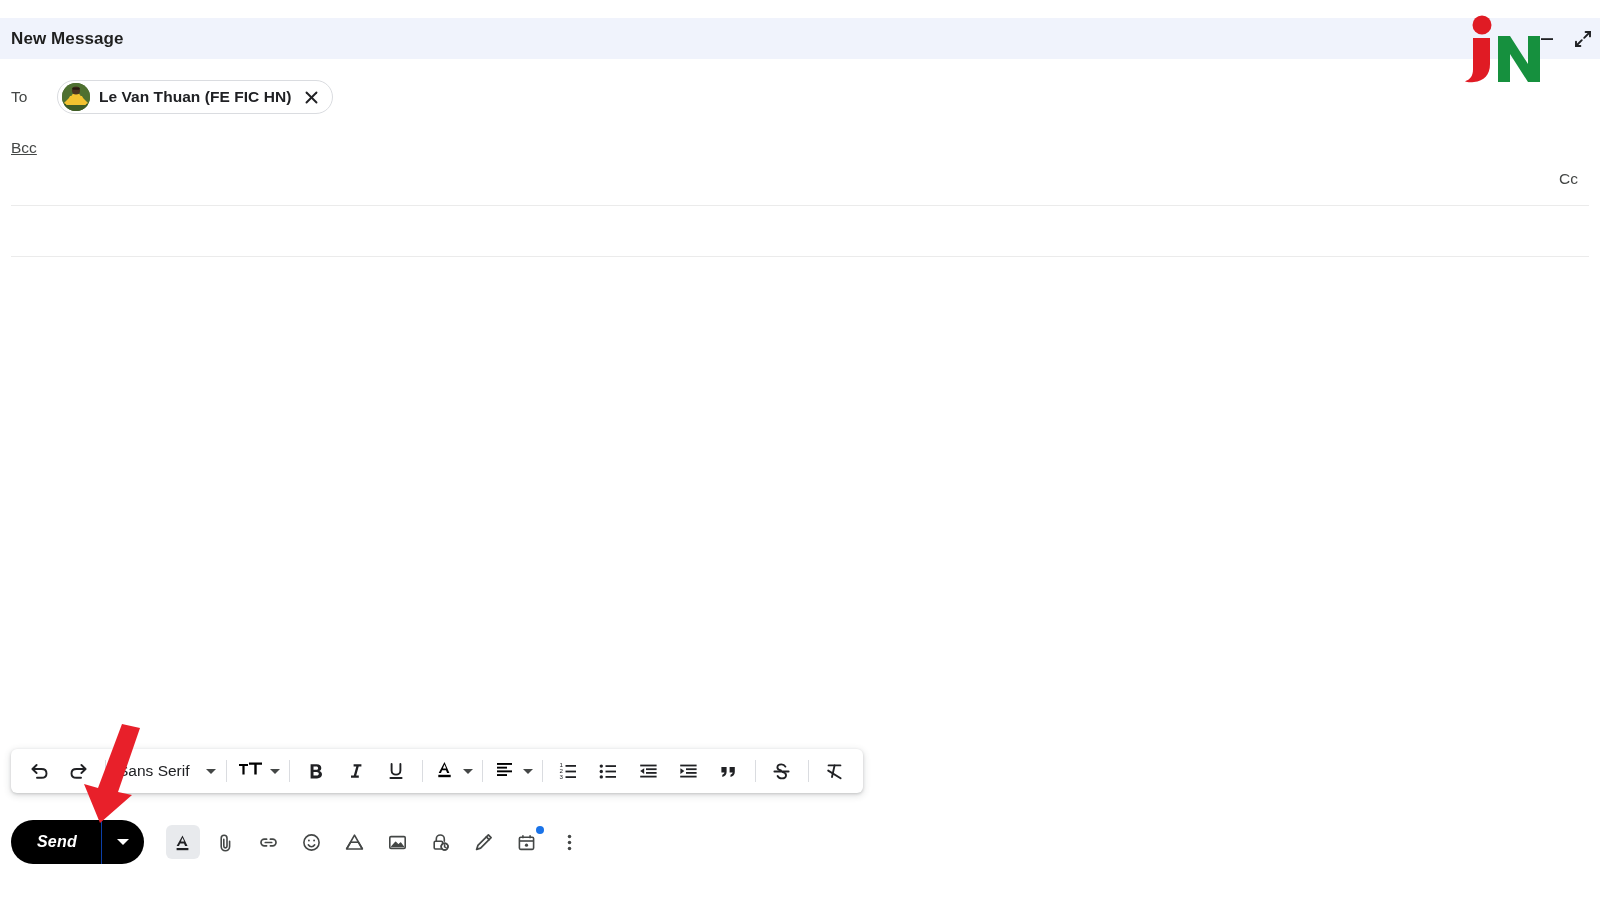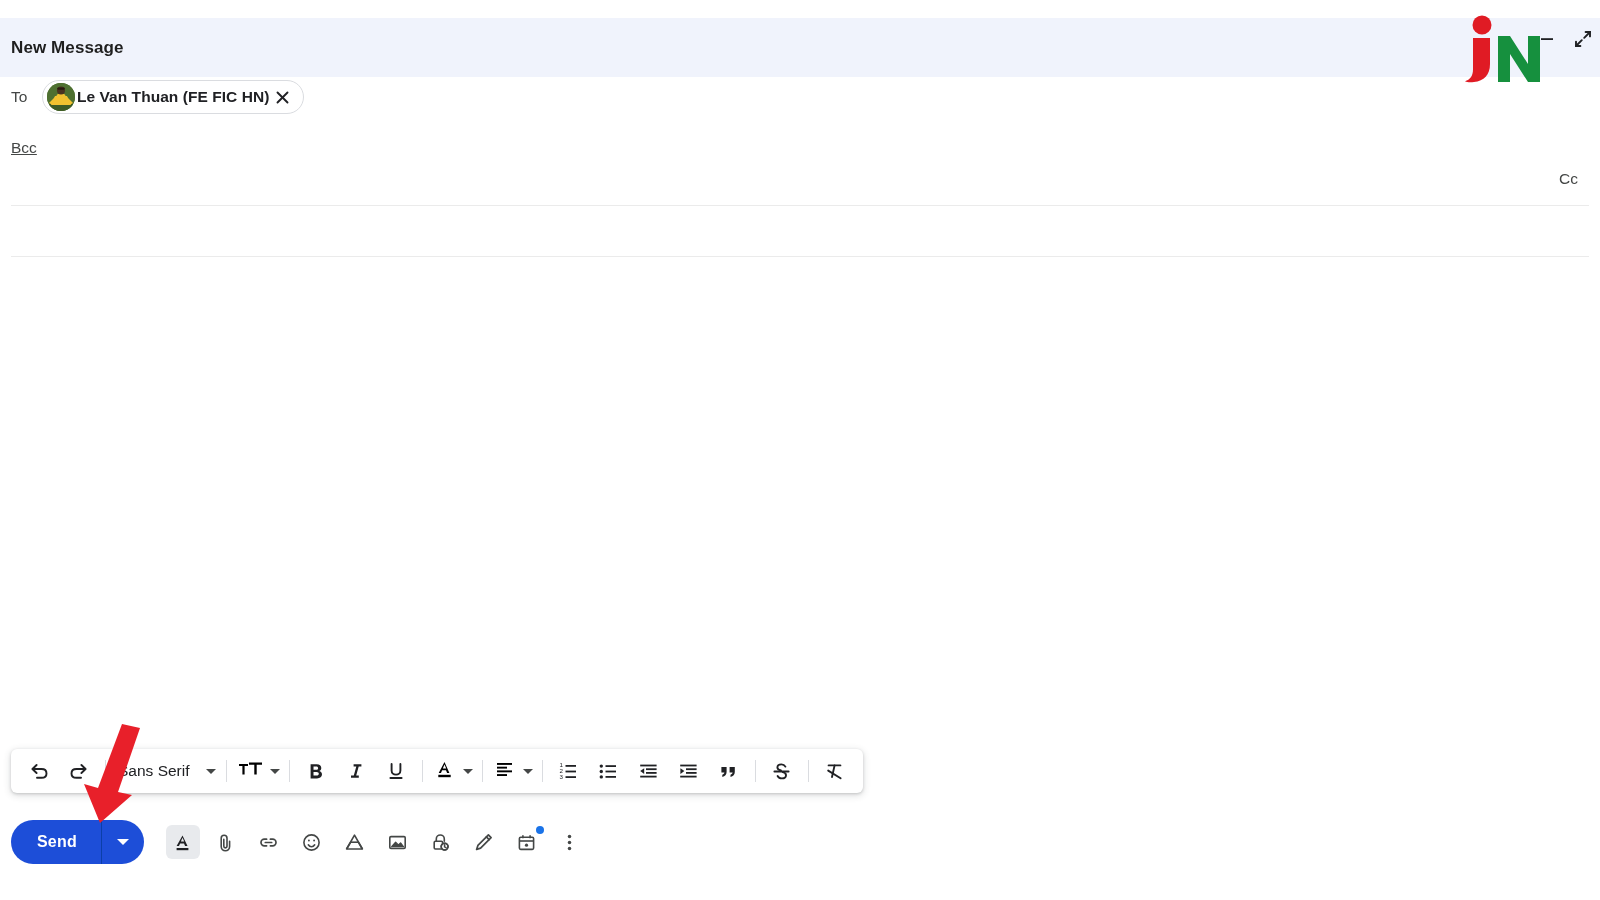--- a/index.html
+++ b/index.html
@@ -16,21 +16,21 @@
     position: relative;
     width: 1600px;
     height: 900px;
     background: #ffffff;
   }
 
   
   .compose-header {
     position: absolute;
     left: 0; top: 18px;
-    width: 1600px; height: 59px;
+    width: 1600px; height: 41px;
     background: #F0F3FC;
     display: flex;
     align-items: center;
   }
   .compose-title {
     margin-left: 11px;
     font-size: 17px;
     font-weight: bold;
     color: #1f1f1f;
     letter-spacing: 0.1px;
@@ -81,28 +81,28 @@
     align-items: center;
     padding-left: 11px;
   }
   #row-to  { top: 75px;  height: 44px; }
   #row-bcc { top: 126px; height: 44px; }
 
   .field-label {
     font-size: 15.5px;
     color: #444746;
     min-width: 22px;
-    margin-right: 9px;
+    margin-right: 24px;
   }
   #row-bcc .field-label { min-width: 34px; margin-right: 6px; text-decoration: underline; }
 
   .chip {
     display: inline-flex;
     align-items: center;
-    gap: 2px;
+    gap: 9px;
     height: 34px;
     padding: 0 11px 0 4px;
     border: 1px solid #dadce0;
     border-radius: 17px;
     background: #ffffff;
     cursor: pointer;
     max-width: 640px;
   }
   .chip-avatar {
     width: 28px; height: 28px;
@@ -240,24 +240,25 @@
     position: absolute;
     left: 11px; top: 818px;
     height: 48px;
     display: flex;
     align-items: center;
   }
   .send-btn {
     display: flex;
     align-items: center;
     height: 44px;
-    background: #1d4ed8;
+    background: #000000;
     border-radius: 22px;
     cursor: pointer;
     overflow: hidden;
+    font-style: italic;
   }
   .send-main {
     display: flex; align-items: center; justify-content: center;
     padding: 0 24px 0 26px;
     height: 44px;
     color: #ffffff;
     font-size: 16px;
     font-weight: bold;
     letter-spacing: 0.2px;
   }

